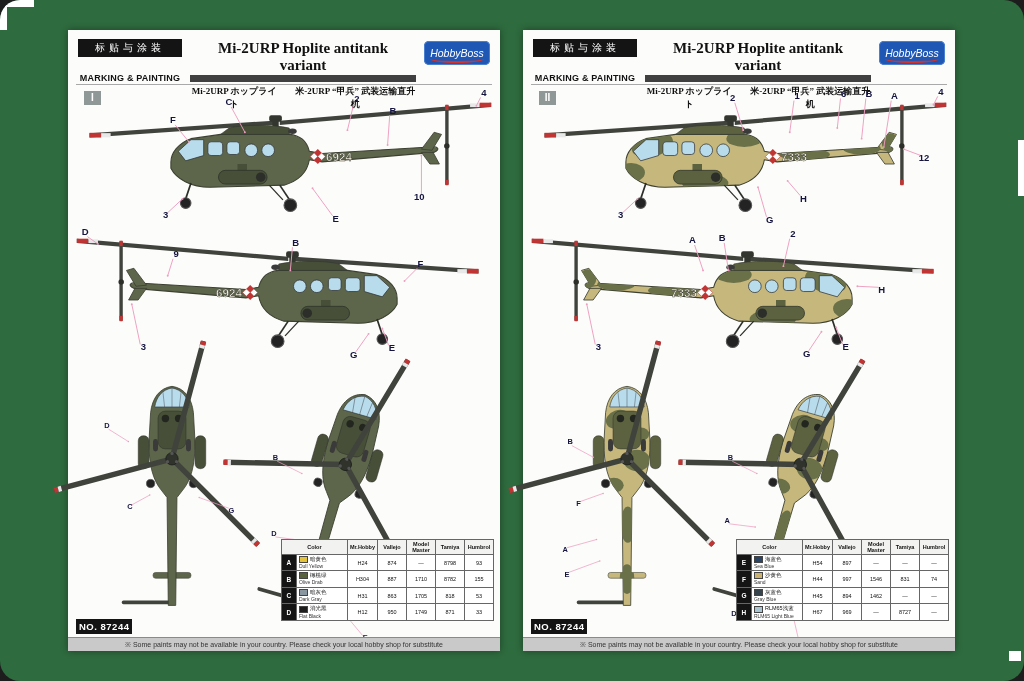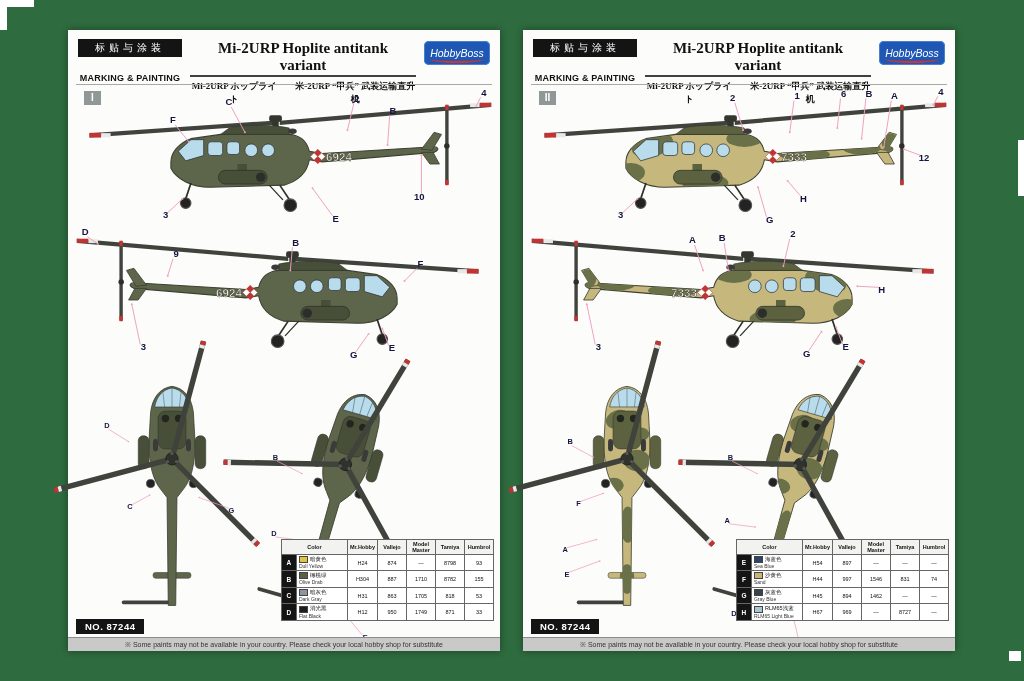--- a/index.html
+++ b/index.html
@@ -1,33 +1,33 @@
 <!DOCTYPE html>
 <html><head>
 <meta charset="utf-8">
 <style>
   html,body{margin:0;padding:0;background:#1d1d1d;}
   .canvas{position:relative;width:1024px;height:681px;background:#2e6b3e;overflow:hidden;
-          font-family:"Liberation Sans",sans-serif;}
+          font-family:"Liberation Sans",sans-serif;border-radius:20px;}
   .crop{position:absolute;background:#ffffff;}
   .crop-tl-h{left:0;top:0;width:34px;height:7px;}
   .crop-tl-v{left:0;top:0;width:7px;height:30px;}
   .crop-right{right:0;top:140px;width:6px;height:56px;}
   .crop-br{right:3px;bottom:20px;width:12px;height:10px;}
 
   .page{position:absolute;top:30px;width:432px;height:621px;background:#fcfcfa;
         box-shadow:0 0 7px rgba(0,0,0,.4);}
 
   .header{position:absolute;top:9px;left:10px;right:10px;height:42px;display:flex;align-items:flex-start;gap:8px;}
   .label-box{width:104px;flex:none;}
   .label-cn{background:#141414;color:#fff;font-size:10px;text-align:center;padding:2px 0;letter-spacing:4px;}
   .label-en{font-size:9px;font-weight:bold;text-align:center;color:#111;margin-top:16px;letter-spacing:0.2px;}
   .title-block{flex:1;text-align:center;margin-top:1px;}
   .title{font-family:"Liberation Serif",serif;font-weight:bold;font-size:15px;color:#111;
-         display:inline-block;border-bottom:2px solid #404040;padding:0 8px 1px;}
+         display:inline-block;border-bottom:7px solid #404040;padding:0 8px 1px;}
   .subtitle{font-family:"Liberation Serif",serif;font-size:9px;font-weight:bold;color:#111;
             margin-top:3px;display:flex;justify-content:flex-end;gap:16px;}
   .logo{flex:none;width:66px;height:24px;background:#1f57b5;border-radius:5px;color:#fff;
         font-style:italic;font-weight:normal;font-size:10.5px;display:flex;align-items:center;
         justify-content:center;position:relative;box-shadow:inset 0 0 0 1px #4b7fd0;margin-top:2px;}
   .logo-swoosh{position:absolute;left:6px;right:6px;bottom:2px;height:6px;
                border-bottom:2px solid #d2342c;border-radius:50%;}
 
   .rule{position:absolute;top:54px;left:8px;right:8px;border-top:1.5px solid #a9a9a9;}
 
@@ -45,21 +45,21 @@
   .color-table th,.color-table td{border:0.5px solid #666;padding:1px 2px;text-align:center;
      font-size:5.5px;color:#111;line-height:1.1;}
   .color-table th{font-weight:bold;background:#f2f2f0;}
   .color-table td.letter{background:#141414;color:#fff;font-weight:bold;width:10px;font-size:6.5px;}
   .color-table td.cname{text-align:left;width:46px;}
   .color-table td.val{width:24px;}
   .cname .en{color:#333;font-size:5px;}
   .swatch{display:inline-block;width:7px;height:5px;border:0.5px solid #444;vertical-align:middle;margin-right:2px;}
 
   .kit-no{position:absolute;left:8px;bottom:17px;background:#141414;color:#fff;font-weight:bold;
-          font-size:9.5px;padding:2px 9px;letter-spacing:0.5px;}
+          font-size:9.5px;padding:2px 3px;letter-spacing:0.5px;}
   .footer{position:absolute;left:0;right:0;bottom:0;height:13px;background:#c9c9c9;
           border-top:1px solid #8a8a8a;color:#333;font-size:7px;line-height:13px;text-align:center;}
 </style>
 </head>
 <body>
 
 <div class="canvas" style="background: rgb(46, 107, 62);">
   <div class="crop crop-tl-h"></div>
   <div class="crop crop-tl-v"></div>
   <div class="crop crop-right"></div>

